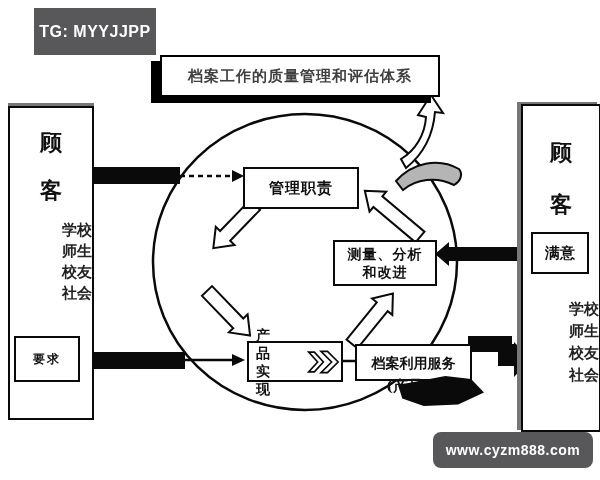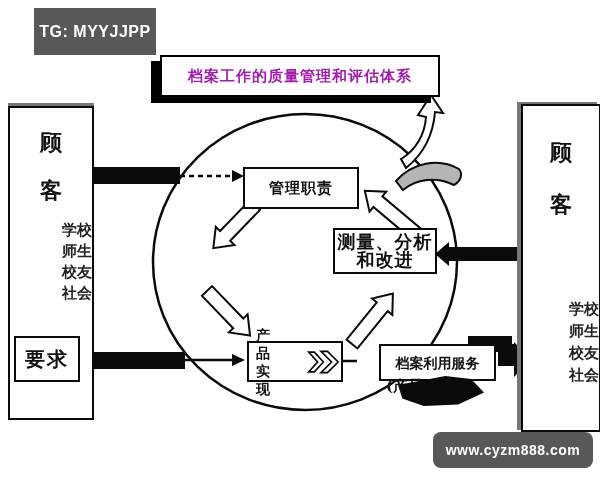--- a/index.html
+++ b/index.html
@@ -16,44 +16,44 @@
     display:flex;align-items:center;justify-content:center;
     letter-spacing:0.5px;
   }
   #badge-top{left:10px;top:8px;width:122px;height:47px;font-size:16px;margin-left:24px;}
   #badge-bottom{left:433px;top:432px;width:160px;height:36px;font-size:14px;border-radius:8px;}
   
   #title-box{
     left:160px;top:55px;width:276px;height:38px;background:#fff;
     border:2px solid #000;box-shadow:-9px 6px 0 0 #000;
     display:flex;align-items:center;justify-content:center;
-    font-size:15px;font-weight:bold;color:#a21caf;letter-spacing:1px;z-index:4;
+    font-size:15px;font-weight:bold;color:#404040;letter-spacing:1px;z-index:4;
   }
   
   .column{background:#fff;border:2px solid #0a0a0a;z-index:3;}
   #left-col{left:8px;top:106px;width:82px;height:310px;box-shadow:0 -3px 0 #777;}
   #right-col{left:521px;top:104px;width:76px;height:324px;box-shadow:-4px -2px 0 #777;}
   .big-char{position:absolute;width:100%;text-align:center;font-size:22px;font-weight:bold;color:#111;}
   .members{position:absolute;width:100%;text-align:right;font-size:15px;font-weight:bold;color:#222;line-height:21px;}
   .inner-box{
     position:absolute;background:#fff;border:2px solid #0a0a0a;
     display:flex;align-items:center;justify-content:center;
-    font-size:20px;font-weight:bold;color:#111;letter-spacing:2px;
+    font-size:12px;font-weight:bold;color:#111;letter-spacing:2px;
   }
   
   .node{
     position:absolute;background:#fff;border:2px solid #0a0a0a;z-index:3;
     display:flex;align-items:center;justify-content:center;
     font-size:15px;font-weight:bold;color:#111;line-height:18px;letter-spacing:1px;
   }
   #node-management{left:243px;top:160px;width:112px;height:38px;margin-top:7px;}
   #node-resource{left:163px;top:246px;width:100px;height:33px;justify-content:flex-start;padding-left:9px;box-sizing:border-box;}
-  #node-measure{left:333px;top:228px;width:100px;height:42px;font-size:18px;text-align:center;flex-direction:column;}
+  #node-measure{left:333px;top:240px;width:100px;height:42px;font-size:14px;text-align:center;flex-direction:column;}
   #node-product{left:247px;top:341px;width:96px;height:41px;justify-content:flex-start;padding-left:7px;box-sizing:border-box;font-size:14px;gap:18px;}
-  #node-service{left:355px;top:344px;width:113px;height:33px;font-size:14px;letter-spacing:0;margin-left:24px;}
+  #node-service{left:355px;top:344px;width:113px;height:33px;font-size:14px;letter-spacing:0;}
   #service-note{left:386px;top:377px;width:70px;text-align:left;font-size:15px;font-weight:bold;color:#111;z-index:3;}
   #ink-blot{
     left:398px;top:376px;width:86px;height:30px;background:#0a0a0a;z-index:4;
     clip-path:polygon(0% 30%,55% 0%,85% 10%,100% 55%,70% 95%,30% 100%,5% 75%);
   }
   #chevron-svg{margin-left:8px;}
 </style>
 </head>
 <body>
 
@@ -110,20 +110,21 @@
       <div>师生</div>
       <div>校友</div>
       <div>社会</div>
     </div>
     <div class="inner-box" style="left:4px;top:228px;width:62px;height:42px;">要求</div>
   </div>
 
   <div id="right-col" class="abs column">
     <div class="big-char" style="top:32px;">顾</div>
     <div class="big-char" style="top:84px;">客</div>
+    <div class="inner-box" style="left:8px;top:126px;width:54px;height:38px;font-size:15px;letter-spacing:0;">满意</div>
     <div class="members" style="top:192px;line-height:22px;">
       <div>学校</div>
       <div>师生</div>
       <div>校友</div>
       <div>社会</div>
     </div>
   </div>
 
   <div id="node-management" class="node">管理职责</div>
 

